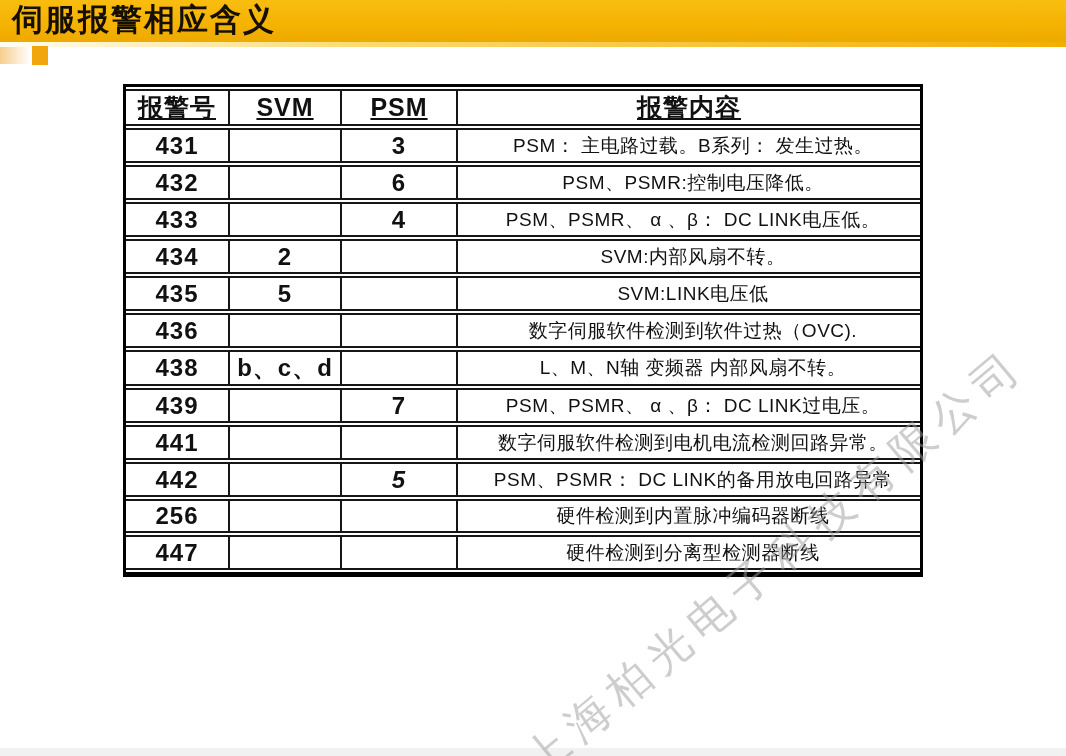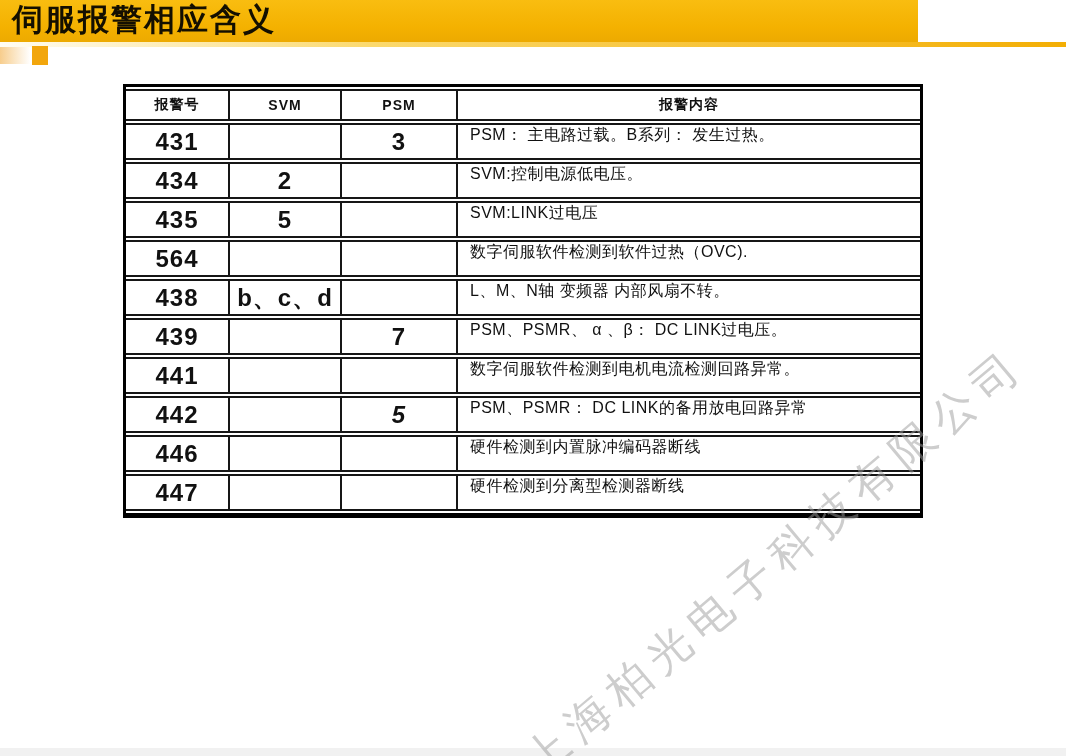--- a/index.html
+++ b/index.html
@@ -9,21 +9,21 @@
     width: 1066px;
     height: 756px;
     background: #ffffff;
     overflow: hidden;
     font-family: "Liberation Sans", sans-serif;
     color: #111111;
   }
   .title-bar {
     position: absolute;
     left: 0; top: 0;
-    width: 918px; height: 42px;
+    width: 1066px; height: 42px;
     background: linear-gradient(180deg, #f9bd10 0%, #f4b100 65%, #edaa00 100%);
   }
   .title {
     font-family: "Liberation Serif", serif;
     font-weight: bold;
     font-size: 31px;
     line-height: 40px;
     letter-spacing: 2px;
     color: #140f00;
     padding-left: 12px;
@@ -65,39 +65,40 @@
     border-top: 2px solid #161616;
     border-bottom: 2px solid #161616;
     border-right: 2px solid #161616;
     vertical-align: middle;
     overflow: hidden;
     white-space: nowrap;
     background: #ffffff;
   }
   th:last-child, td:last-child { border-right: none; }
   th {
-    height: 32px;
-    font-size: 14px;
+    height: 24px;
+    font-size: 25px;
     font-weight: bold;
     text-align: center;
     letter-spacing: 1px;
+    text-decoration: underline;
   }
   td { height: 35px; }
   tbody tr:nth-child(11) td { height: 34px; }   
   td.num {
     font-size: 24px;
     font-weight: bold;
     text-align: center;
     letter-spacing: 1px;
   }
   td.psm-italic { font-style: italic; }
   td.content {
-    font-size: 16px;
-    text-align: left;
-    padding: 0 4px 12px 12px;
+    font-size: 19px;
+    text-align: center;
+    padding: 0 4px 0 12px;
     letter-spacing: 0.5px;
   }
   .watermark {
     position: absolute;
     left: 512px; top: 744px;
     transform: rotate(-40deg);
     transform-origin: 0 0;
     font-size: 44px;
     letter-spacing: 9px;
     color: #9c9c9c;
@@ -142,38 +143,50 @@
         </tr>
       </thead>
       <tbody id="alarm-tbody">
   <tr>
     <td class="num alarm">431</td>
     <td class="num svm"></td>
     <td class="num psm">3</td>
     <td class="content">PSM： 主电路过载。B系列： 发生过热。</td>
   </tr>
 
-
+  <tr>
+    <td class="num alarm">432</td>
+    <td class="num svm"></td>
+    <td class="num psm">6</td>
+    <td class="content">PSM、PSMR:控制电压降低。</td>
+  </tr>
+
+  <tr>
+    <td class="num alarm">433</td>
+    <td class="num svm"></td>
+    <td class="num psm">4</td>
+    <td class="content">PSM、PSMR、 α 、β： DC LINK电压低。</td>
+  </tr>
 
   <tr>
     <td class="num alarm">434</td>
     <td class="num svm">2</td>
     <td class="num psm"></td>
-    <td class="content">SVM:控制电源低电压。</td>
+    <td class="content">SVM:内部风扇不转。</td>
   </tr>
 
   <tr>
     <td class="num alarm">435</td>
     <td class="num svm">5</td>
     <td class="num psm"></td>
-    <td class="content">SVM:LINK过电压</td>
-  </tr>
-
-  <tr>
-    <td class="num alarm">564</td>
+    <td class="content">SVM:LINK电压低</td>
+  </tr>
+
+  <tr>
+    <td class="num alarm">436</td>
     <td class="num svm"></td>
     <td class="num psm"></td>
     <td class="content">数字伺服软件检测到软件过热（OVC).</td>
   </tr>
 
 
   <tr>
     <td class="num alarm">438</td>
     <td class="num svm">b、c、d</td>
     <td class="num psm"></td>
@@ -199,21 +212,21 @@
     <td class="num alarm">442</td>
     <td class="num svm"></td>
     <td class="num psm psm-italic">5</td>
     <td class="content">PSM、PSMR：  DC LINK的备用放电回路异常</td>
   </tr>
 
 
 
 
   <tr>
-    <td class="num alarm">446</td>
+    <td class="num alarm">256</td>
     <td class="num svm"></td>
     <td class="num psm"></td>
     <td class="content">硬件检测到内置脉冲编码器断线</td>
   </tr>
 
   <tr>
     <td class="num alarm">447</td>
     <td class="num svm"></td>
     <td class="num psm"></td>
     <td class="content">硬件检测到分离型检测器断线</td>

